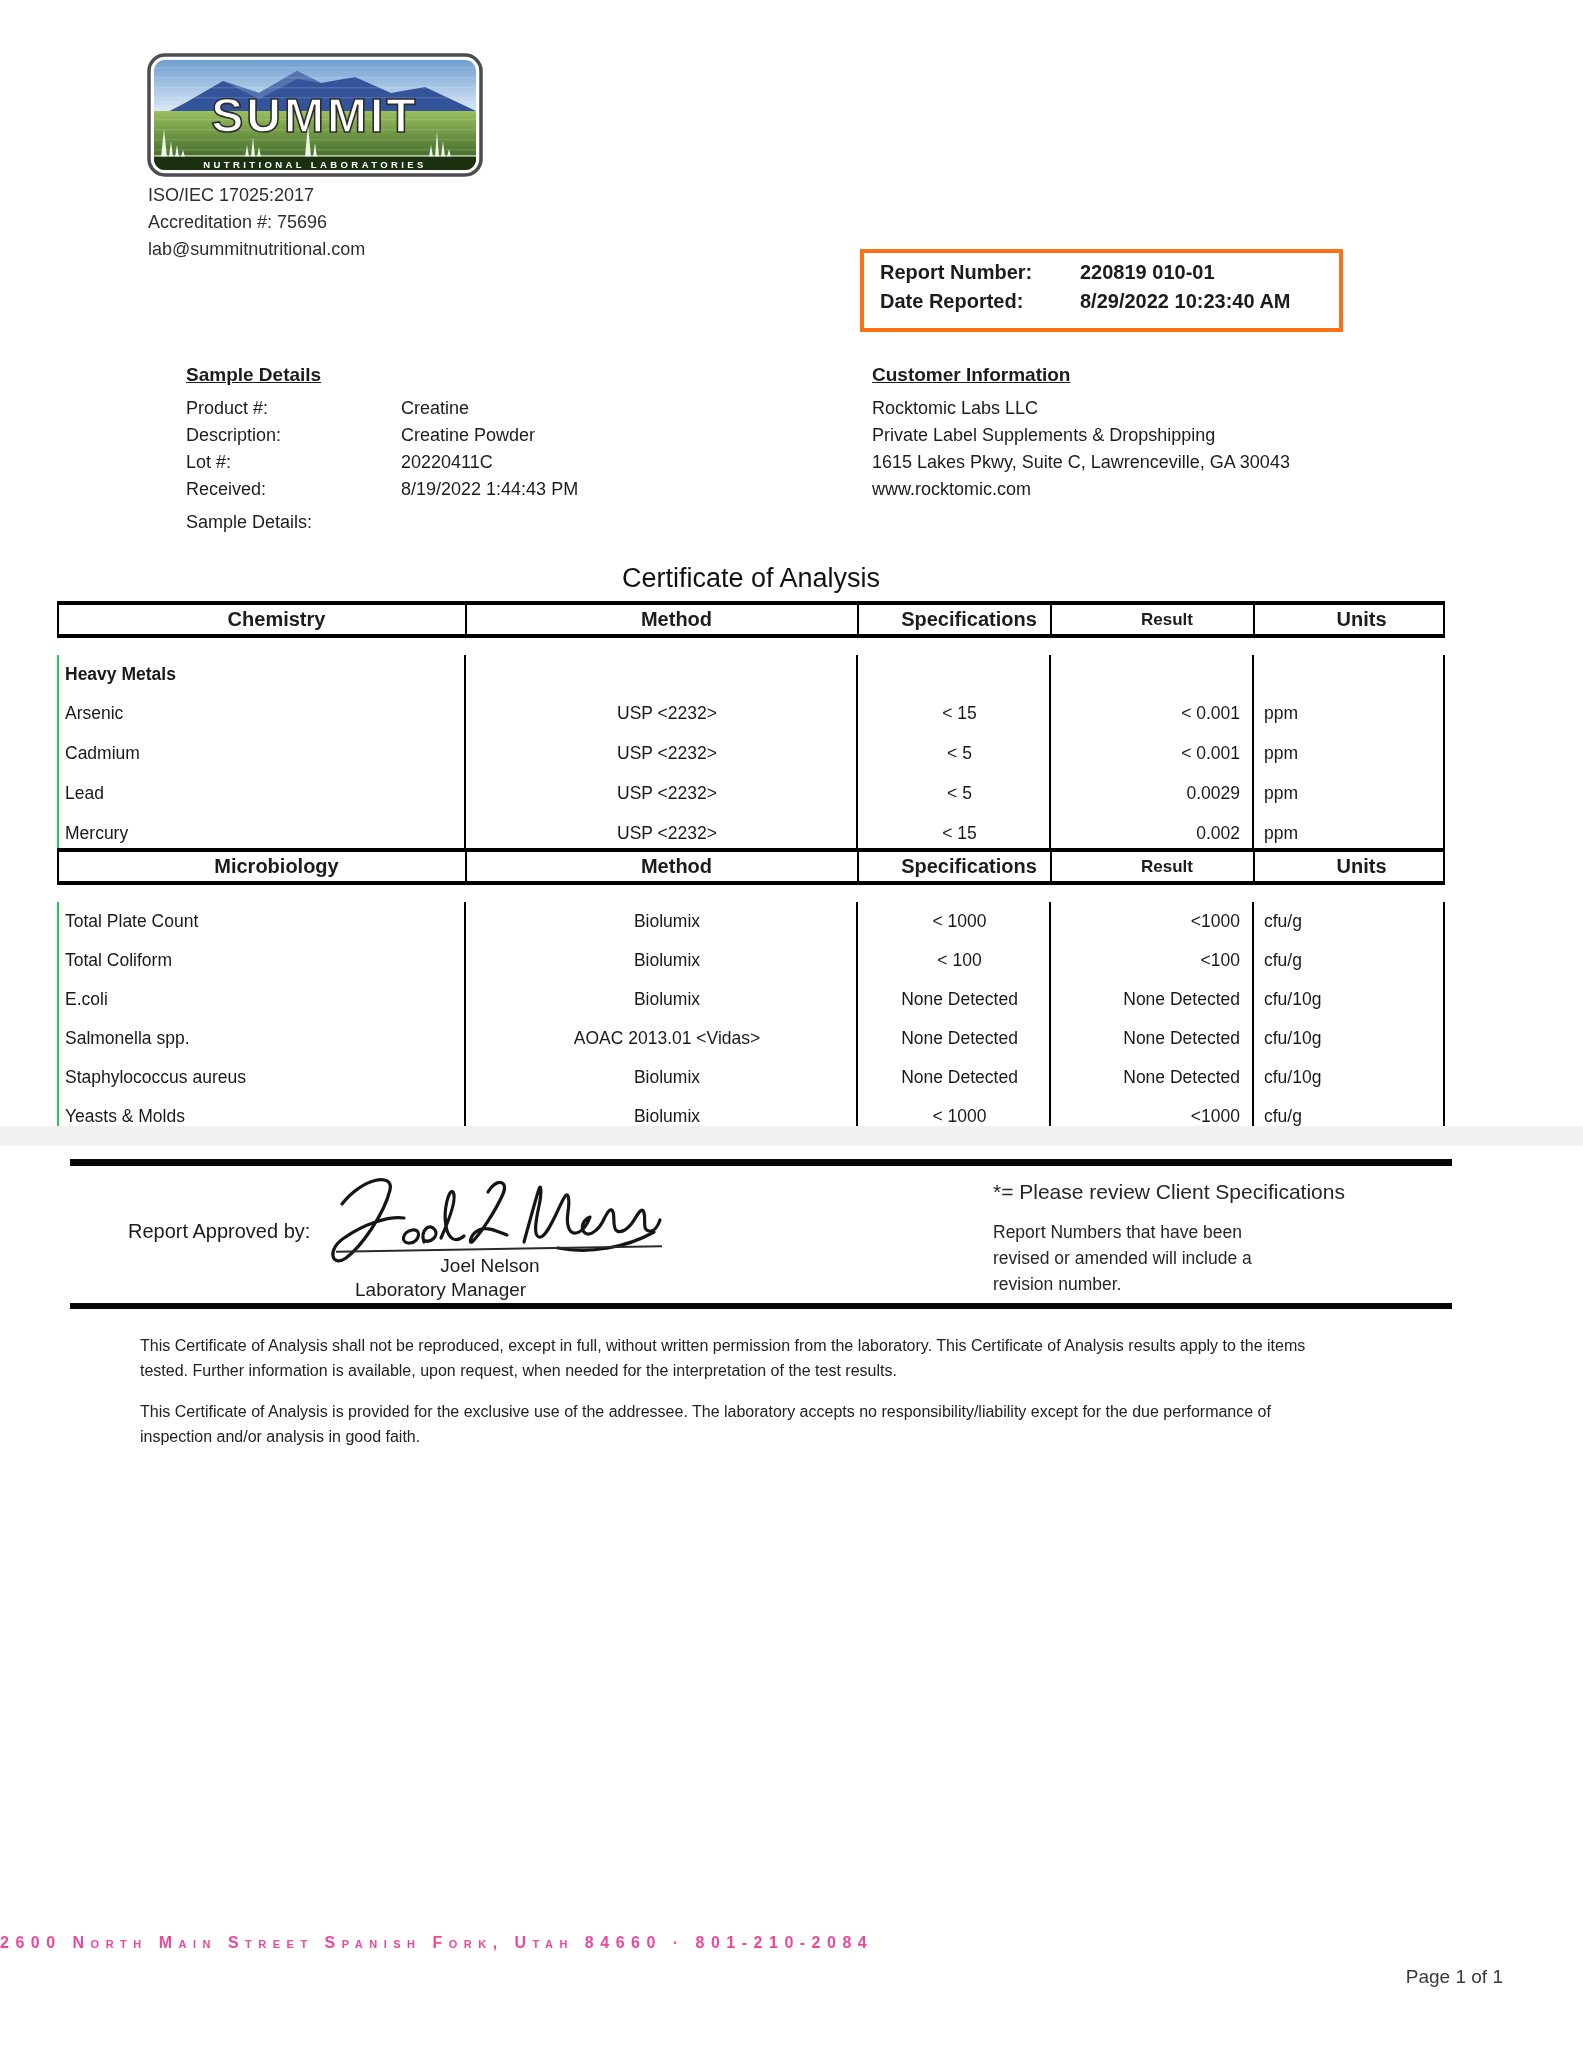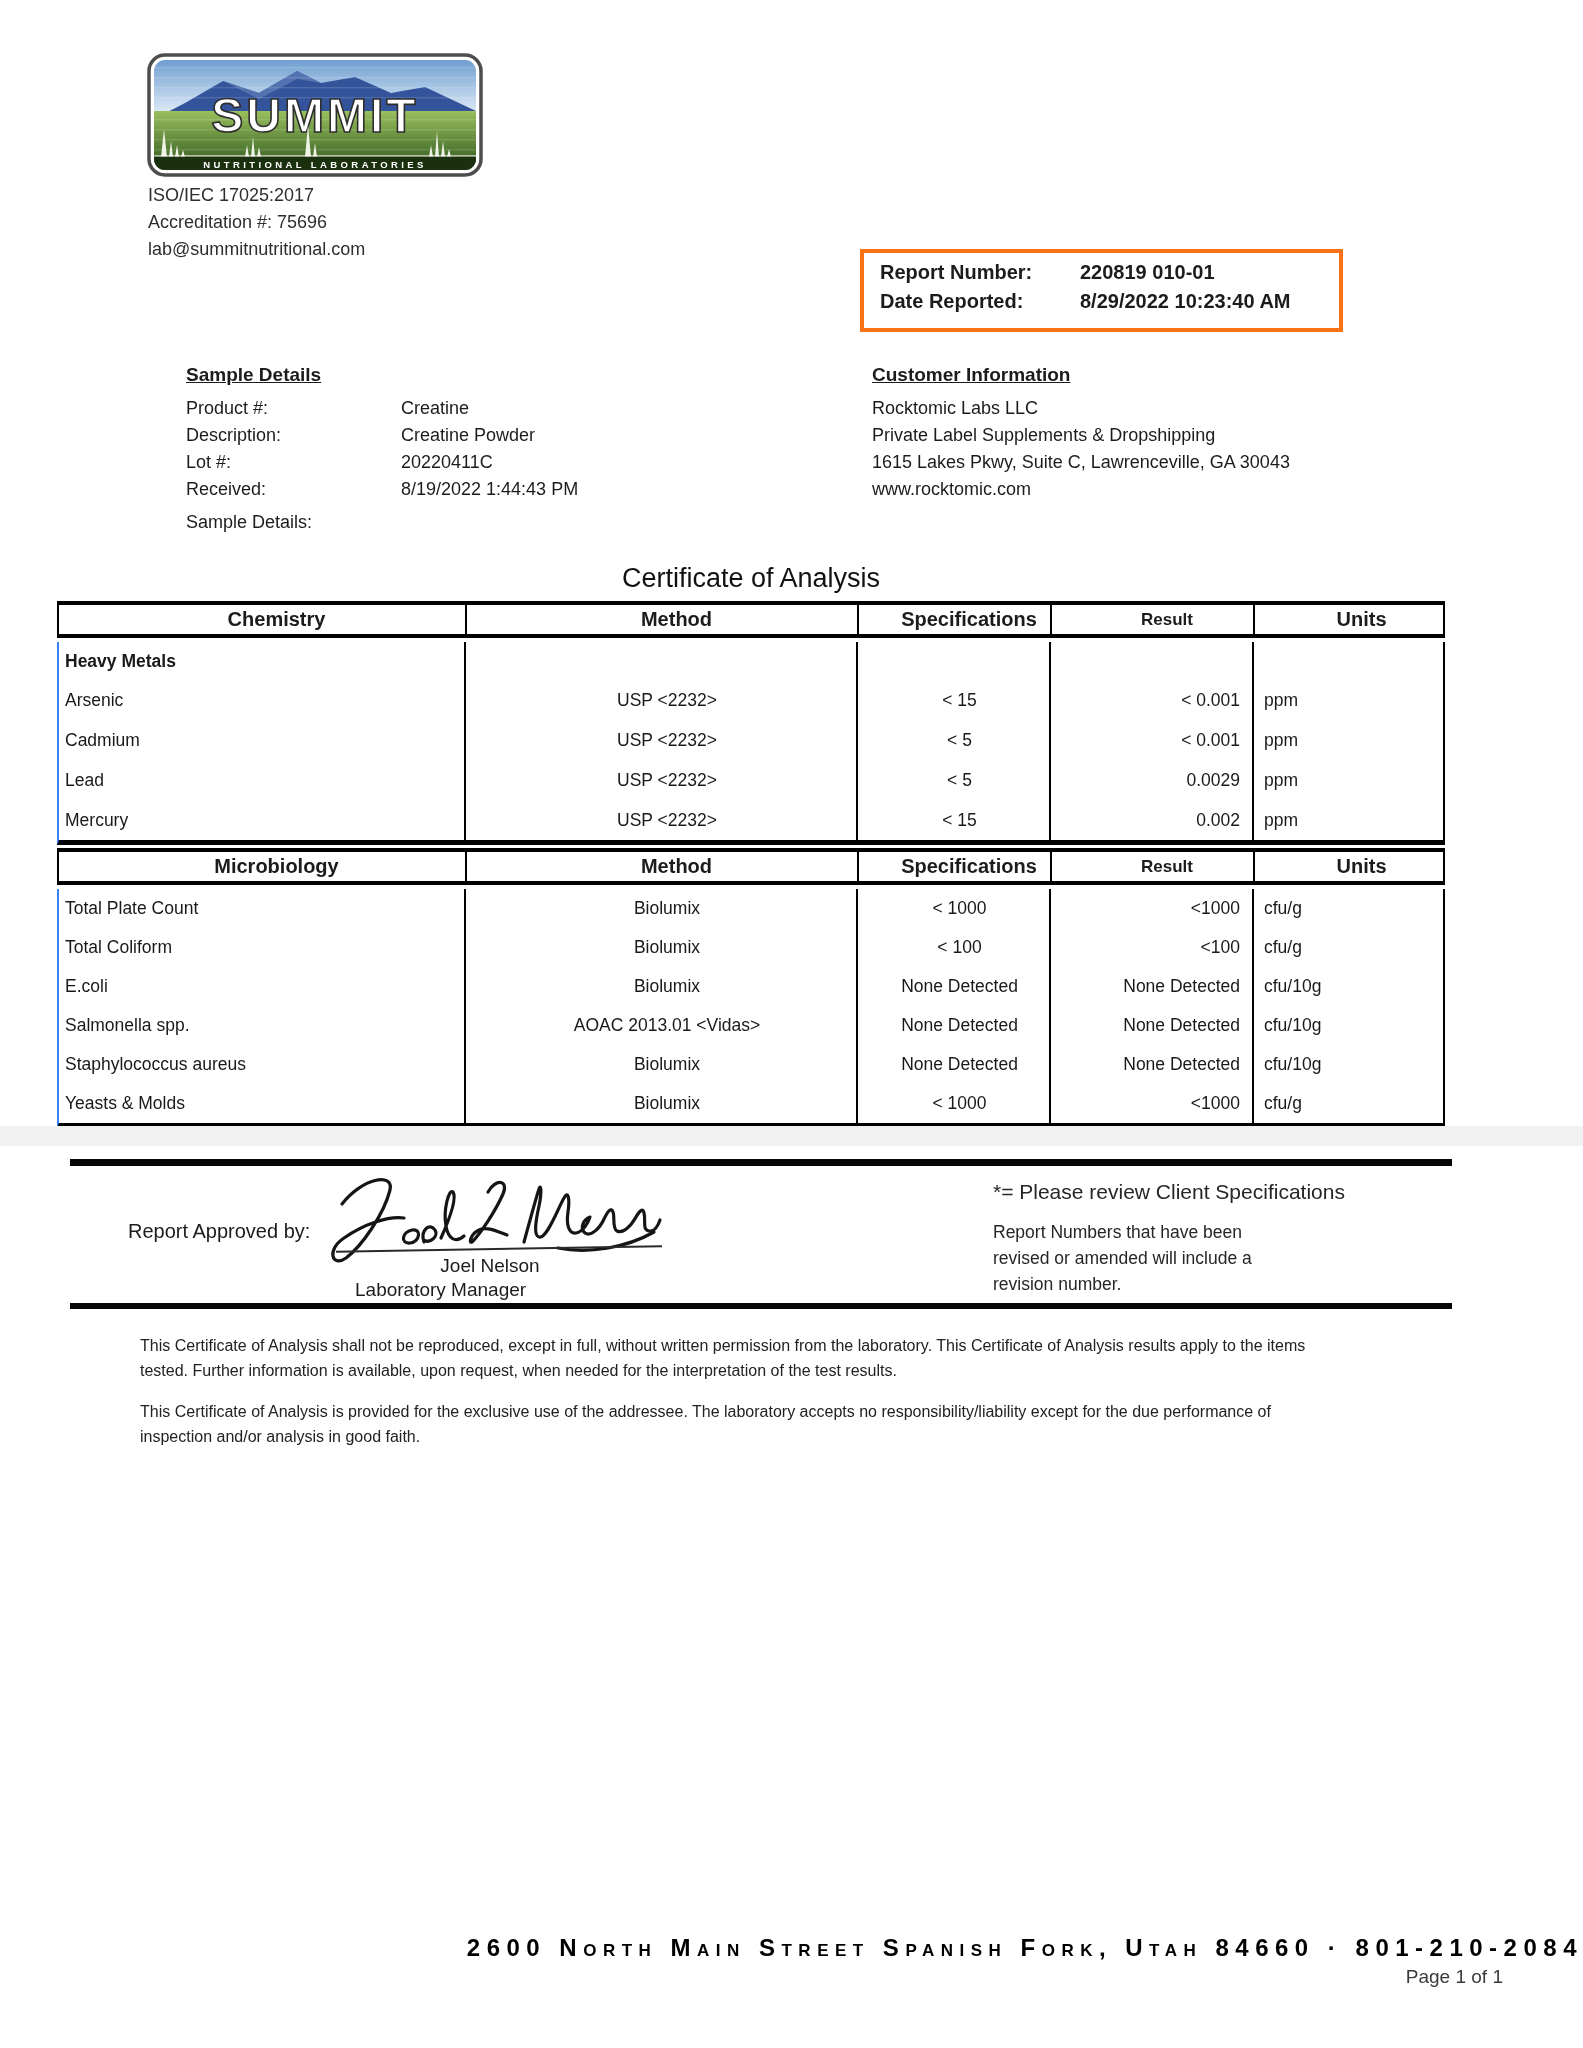--- a/index.html
+++ b/index.html
@@ -39,21 +39,21 @@
   .chem  { top:601px; }
   .micro { top:848px; }
   .t-head {
     display:grid; grid-template-columns:406px 392px 193px 203px 186px;
     border:2px solid #000; border-top:4px solid #000; border-bottom:4px solid #000;
     height:37px; background:#fff;
   }
   .hcell { display:flex; align-items:center; justify-content:center; font-weight:bold; font-size:20px;padding-left:29px; }
   .hcell + .hcell { border-left:2px solid #000; }
   .hcell.small { font-size:17px; }
-  .t-body { border-left:2px solid #3b82f6; border-right:2px solid #000; border-bottom:5px solid #000; margin-top:4px; }
+  .t-body { border-left:2px solid #22c55e; border-right:2px solid #000; border-bottom:5px solid #000; margin-top:17px; }
   .t-row { display:grid; grid-template-columns:405px 392px 193px 203px 187px; height:40px; }
   .micro .t-row { height:39px; }
   .t-row.section { height:38px; }
   .cell { display:flex; align-items:center; font-size:17.5px; color:#191919; }
   .cell + .cell { border-left:2px solid #000; }
   .c1 { padding-left:6px; }
   .c2,.c3 { justify-content:center;padding-left:12px; }
   .c4 { justify-content:flex-end; padding-right:12px; }
   .c5 { padding-left:10px; }
   .section .c1 { font-weight:bold; }
@@ -70,23 +70,23 @@
   .signer-name  { left:355px; top:1255px; width:270px; text-align:center; font-size:19px; }
   .signer-title { left:355px; top:1279px; width:270px; text-align:left; font-size:19px; }
 
   .note-star { left:993px; top:1180px; font-size:21px; color:#262626; }
   .note-revision { left:993px; top:1219px; width:286px; font-size:17.5px; line-height:26px; color:#262626; }
 
   .disclaimer { left:124px; top:1317px; width:1230px; font-size:16px; line-height:25px; color:#222; }
   .disclaimer p { margin:16px; }
 
   .footer-address {
-    left:0; top:1934px; width:1583px; text-align:right;
+    left:0; top:1934px; width:1583px; text-align:left;
     font-variant:small-caps; font-weight:bold; letter-spacing:6.5px;
-    font-size:24px; color:#000000;
+    font-size:16px; color:#ec4899;
   }
   .page-num { left:1283px; top:1966px; width:220px; text-align:right; font-size:19px; color:#3a3a3a; }
 </style>
 </head>
 <body>
 
 <div class="page">
 
   <svg class="abs" style="left:147px; top:53px;" width="336" height="124" viewBox="0 0 336 124">
     <defs>

